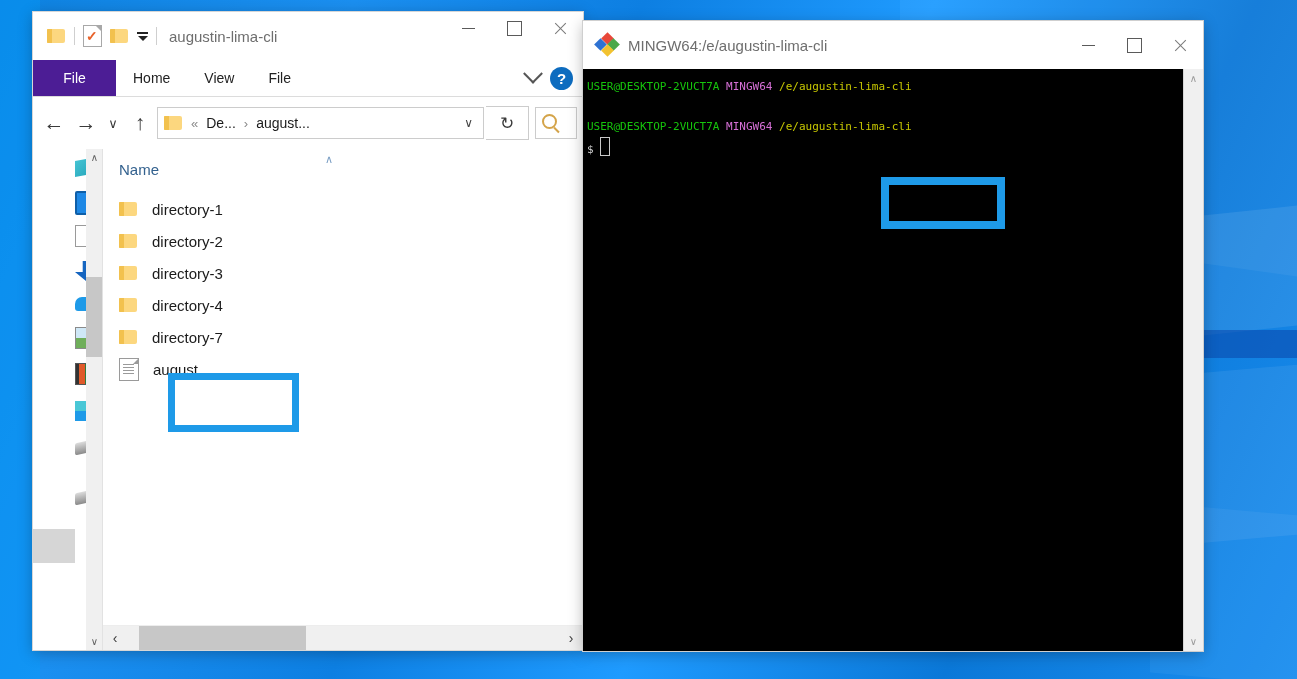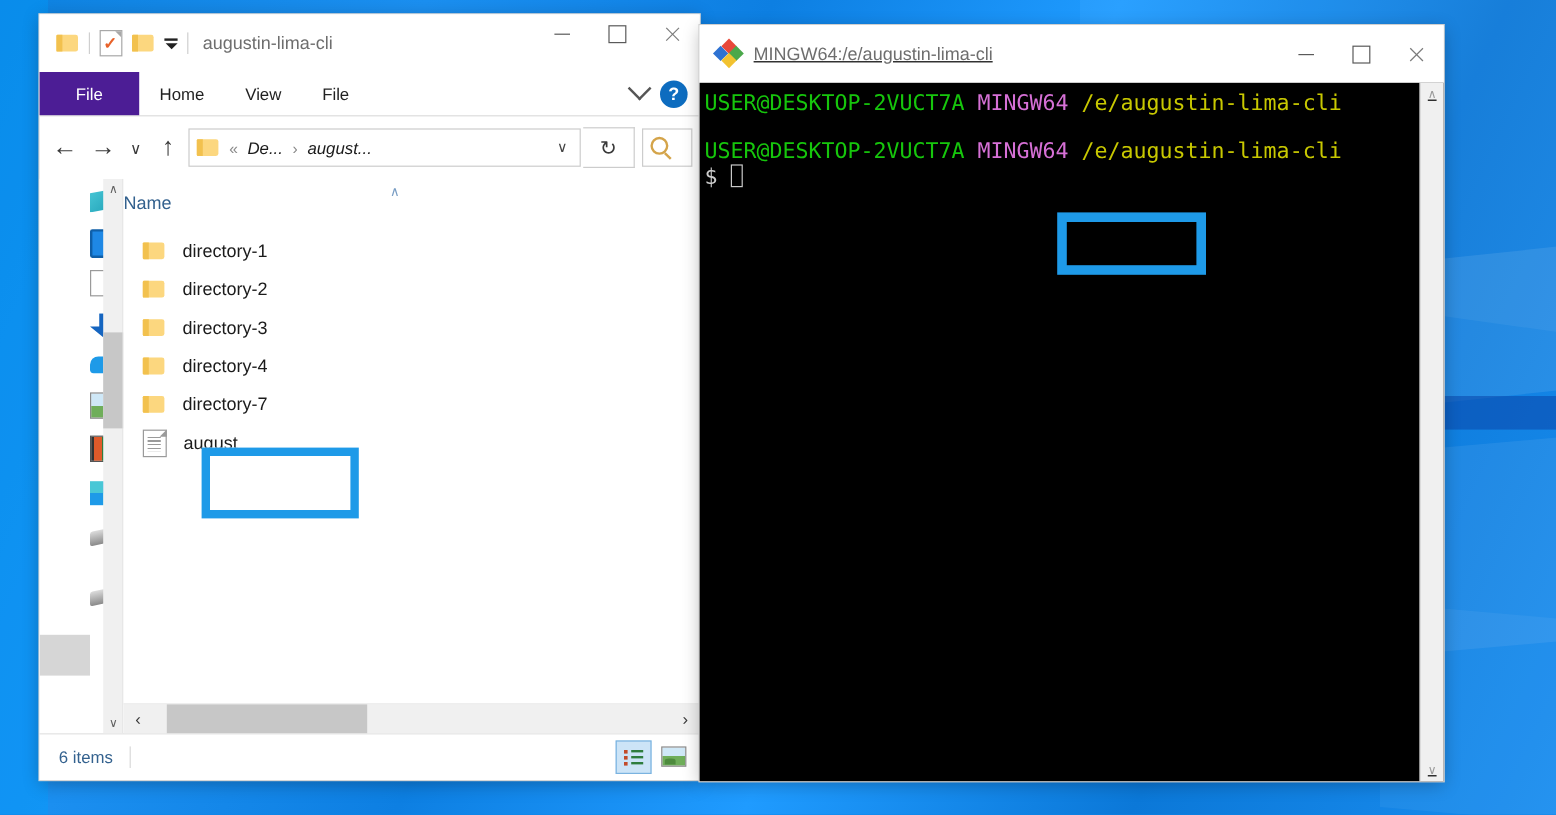--- a/index.html
+++ b/index.html
@@ -52,39 +52,39 @@
   .rb-tab{display:flex;align-items:center;padding:0 17px;font-size:14px;color:#222;}
   .rb-right{margin-left:auto;display:flex;align-items:center;gap:10px;padding-right:10px;}
   .chev-dn{width:12px;height:12px;border-right:2px solid #555;border-bottom:2px solid #555;transform:rotate(45deg) translate(-3px,-3px);}
   .help-btn{width:23px;height:23px;border-radius:50%;background:#0d6cbf;color:#fff;font-size:15px;
      display:flex;align-items:center;justify-content:center;font-weight:bold;}
 
   .ex-nav{height:52px;display:flex;align-items:center;gap:2px;padding:0 6px;flex:0 0 auto;}
   .nav-ico{width:30px;height:30px;display:flex;align-items:center;justify-content:center;color:#3a3a3a;font-size:21px;}
   .nav-ico.small{width:20px;font-size:13px;}
   .addr-bar{flex:1;height:30px;border:1px solid #ccc;display:flex;align-items:center;padding:0 6px;gap:8px;min-width:0;}
-  .addr-bar .crumb{font-size:14px;color:#1b1b1b;white-space:nowrap;font-style:italic;}
+  .addr-bar .crumb{font-size:14px;color:#1b1b1b;white-space:nowrap;}
   .addr-bar .dim{color:#8a8a8a;font-size:13px;}
   .addr-dd{margin-left:auto;color:#444;font-size:12px;padding:0 4px;}
   .refresh-btn{width:42px;height:32px;border:1px solid #ccc;border-left:none;display:flex;align-items:center;justify-content:center;
     font-size:17px;color:#3a3a3a;}
   .search-box{width:40px;height:30px;border:1px solid #ccc;margin-left:4px;overflow:hidden;position:relative;}
   .search-box .mag{position:absolute;left:6px;top:6px;width:11px;height:11px;border:2px solid #d4a44a;border-radius:50%;}
   .search-box .mag:after{content:"";position:absolute;right:-5px;bottom:-4px;width:7px;height:2px;background:#d4a44a;transform:rotate(45deg);}
 
   .ex-body{flex:1;display:flex;min-height:0;position:relative;}
   .navpane{width:70px;position:relative;background:#fff;overflow:hidden;flex:0 0 auto;}
   .np-icon{position:absolute;left:42px;width:22px;height:20px;}
   .np-scroll{position:absolute;right:0;top:0;width:17px;height:100%;background:#f0f0f0;}
   .np-arrow{height:17px;display:flex;align-items:center;justify-content:center;color:#606060;font-size:10px;}
   .np-thumb{position:absolute;left:0;top:128px;width:17px;height:80px;background:#c7c7c7;}
   .np-seam{position:absolute;right:0;top:0;width:1px;height:100%;background:#e2e2e2;}
 
   .listpane{flex:1;display:flex;flex-direction:column;min-width:0;position:relative;background:#fff;}
-  .colhead{height:40px;display:flex;align-items:center;position:relative;}
+  .colhead{height:40px;display:flex;align-items:center;padding-left:16px;position:relative;}
   .colhead .label{font-size:15px;color:#33618e;}
   .sortmark{position:absolute;left:222px;top:4px;color:#7a9ec4;font-size:11px;}
   .filelist{flex:1;padding-top:4px;overflow:hidden;position:relative;}
   .frow{height:32px;display:flex;align-items:center;padding-left:16px;gap:14px;}
   .frow .fname{font-size:15px;color:#1b1b1b;}
   .file-ico{width:18px;height:21px;background:#fff;border:1px solid #9a9a9a;position:relative;}
   .file-ico .corner{position:absolute;right:-1px;top:-1px;width:0;height:0;border-left:6px solid transparent;border-bottom:6px solid #9a9a9a;}
   .file-ico .lines{position:absolute;left:3px;top:5px;width:11px;height:12px;
     background:repeating-linear-gradient(#9a9a9a 0 1px, transparent 1px 3px);}
 
@@ -102,33 +102,33 @@
   .vbtn{width:28px;height:26px;display:flex;align-items:center;justify-content:center;}
   .vbtn.active{background:#cce4f7;border:1px solid #7ab3e0;}
   .details-ico{width:17px;height:15px;position:relative;}
   .details-ico .dot{position:absolute;left:0;width:3px;height:3px;background:#c24b2a;}
   .details-ico .ln{position:absolute;left:6px;height:2px;background:#2e7d3e;}
   .pic-ico{width:19px;height:15px;border:1px solid #8a8a8a;background:linear-gradient(#cfe8f7 0 45%, #6fae5a 45% 100%);position:relative;}
   .pic-ico:after{content:"";position:absolute;left:2px;bottom:1px;width:9px;height:5px;background:#4e8b3e;border-radius:40% 40% 0 0;}
 
   
   #terminal{position:absolute;left:583px;top:21px;width:620px;height:630px;background:#fff;
-    box-shadow:0 0 0 1px #cfcfcf, 0 3px 14px rgba(0,0,0,0.28);display:flex;flex-direction:column;text-decoration:underline;}
+    box-shadow:0 0 0 1px #cfcfcf, 0 3px 14px rgba(0,0,0,0.28);display:flex;flex-direction:column;}
   .tm-title{height:48px;display:flex;align-items:center;padding-left:13px;flex:0 0 auto;background:#fff;}
   .mingw-ico{width:22px;height:22px;position:relative;}
   .mingw-ico i{position:absolute;width:9px;height:9px;transform:rotate(45deg);display:block;}
   .mg-r{background:#e8483a;left:7px;top:0px;}
   .mg-b{background:#2e72d2;left:0px;top:6px;}
   .mg-g{background:#4aa84a;left:13px;top:6px;}
   .mg-y{background:#f2c230;left:7px;top:12px;}
   .tm-title-text{margin-left:10px;font-size:15px;color:#6e6e6e;}
   .tm-btns{margin-left:auto;display:flex;}
   .tm-body{flex:1;display:flex;min-height:0;background:#000;position:relative;}
   .tm-screen{flex:1;position:relative;padding:8px 0 0 4px;overflow:hidden;
-    font-family:"DejaVu Sans Mono","Liberation Mono",monospace;font-size:18px;line-height:20px;border-radius:25px;}
+    font-family:"DejaVu Sans Mono","Liberation Mono",monospace;font-size:11px;line-height:20px;border-radius:25px;}
   .tline{white-space:pre;}
   .c-green{color:#16c60c;}
   .c-magenta{color:#d670d6;}
   .c-yellow{color:#c8c800;}
   .c-blue{color:#4f4fe8;}
   .c-white{color:#cccccc;}
   .c-slash{color:#b4b4b4;}
   .cursor{display:inline-block;width:8px;height:17px;border:1px solid #c9c9c9;vertical-align:-3px;}
   #hl-notestxt{position:absolute;left:298px;top:108px;width:124px;height:52px;border:8px solid #1e9ae8;background:#000;box-sizing:border-box;}
   .tm-scroll{width:19px;background:#f0f0f0;display:flex;flex-direction:column;justify-content:space-between;flex:0 0 auto;border-left:1px solid #d6d6d6;}
@@ -267,39 +267,20 @@
       <div class="hscroll">
         <div class="hs-arrow">‹</div>
         <div class="hs-track">
           <div class="hs-thumb"></div>
         </div>
         <div class="hs-arrow">›</div>
       </div>
     </div>
   </div>
 
-  <div class="statusbar">
-    <span class="status-text">6 items</span>
-    <span class="status-sep"></span>
-    <div class="view-btns">
-      <div class="vbtn active">
-        <span class="details-ico">
-          <span class="dot" style="top:1px"></span>
-            <span class="ln" style="top:1px;width:10px"></span>
-          <span class="dot" style="top:6px"></span>
-            <span class="ln" style="top:6px;width:10px"></span>
-          <span class="dot" style="top:11px"></span>
-            <span class="ln" style="top:11px;width:10px"></span>
-        </span>
-      </div>
-      <div class="vbtn">
-        <span class="pic-ico"></span>
-      </div>
-    </div>
-  </div>
 
   <div class="highlight-box" id="hl-notes"></div>
 </div>
 
 <div id="terminal">
 
   <div class="tm-title">
     <span class="mingw-ico">
       <i class="mg-r"></i>
         <i class="mg-b"></i>

